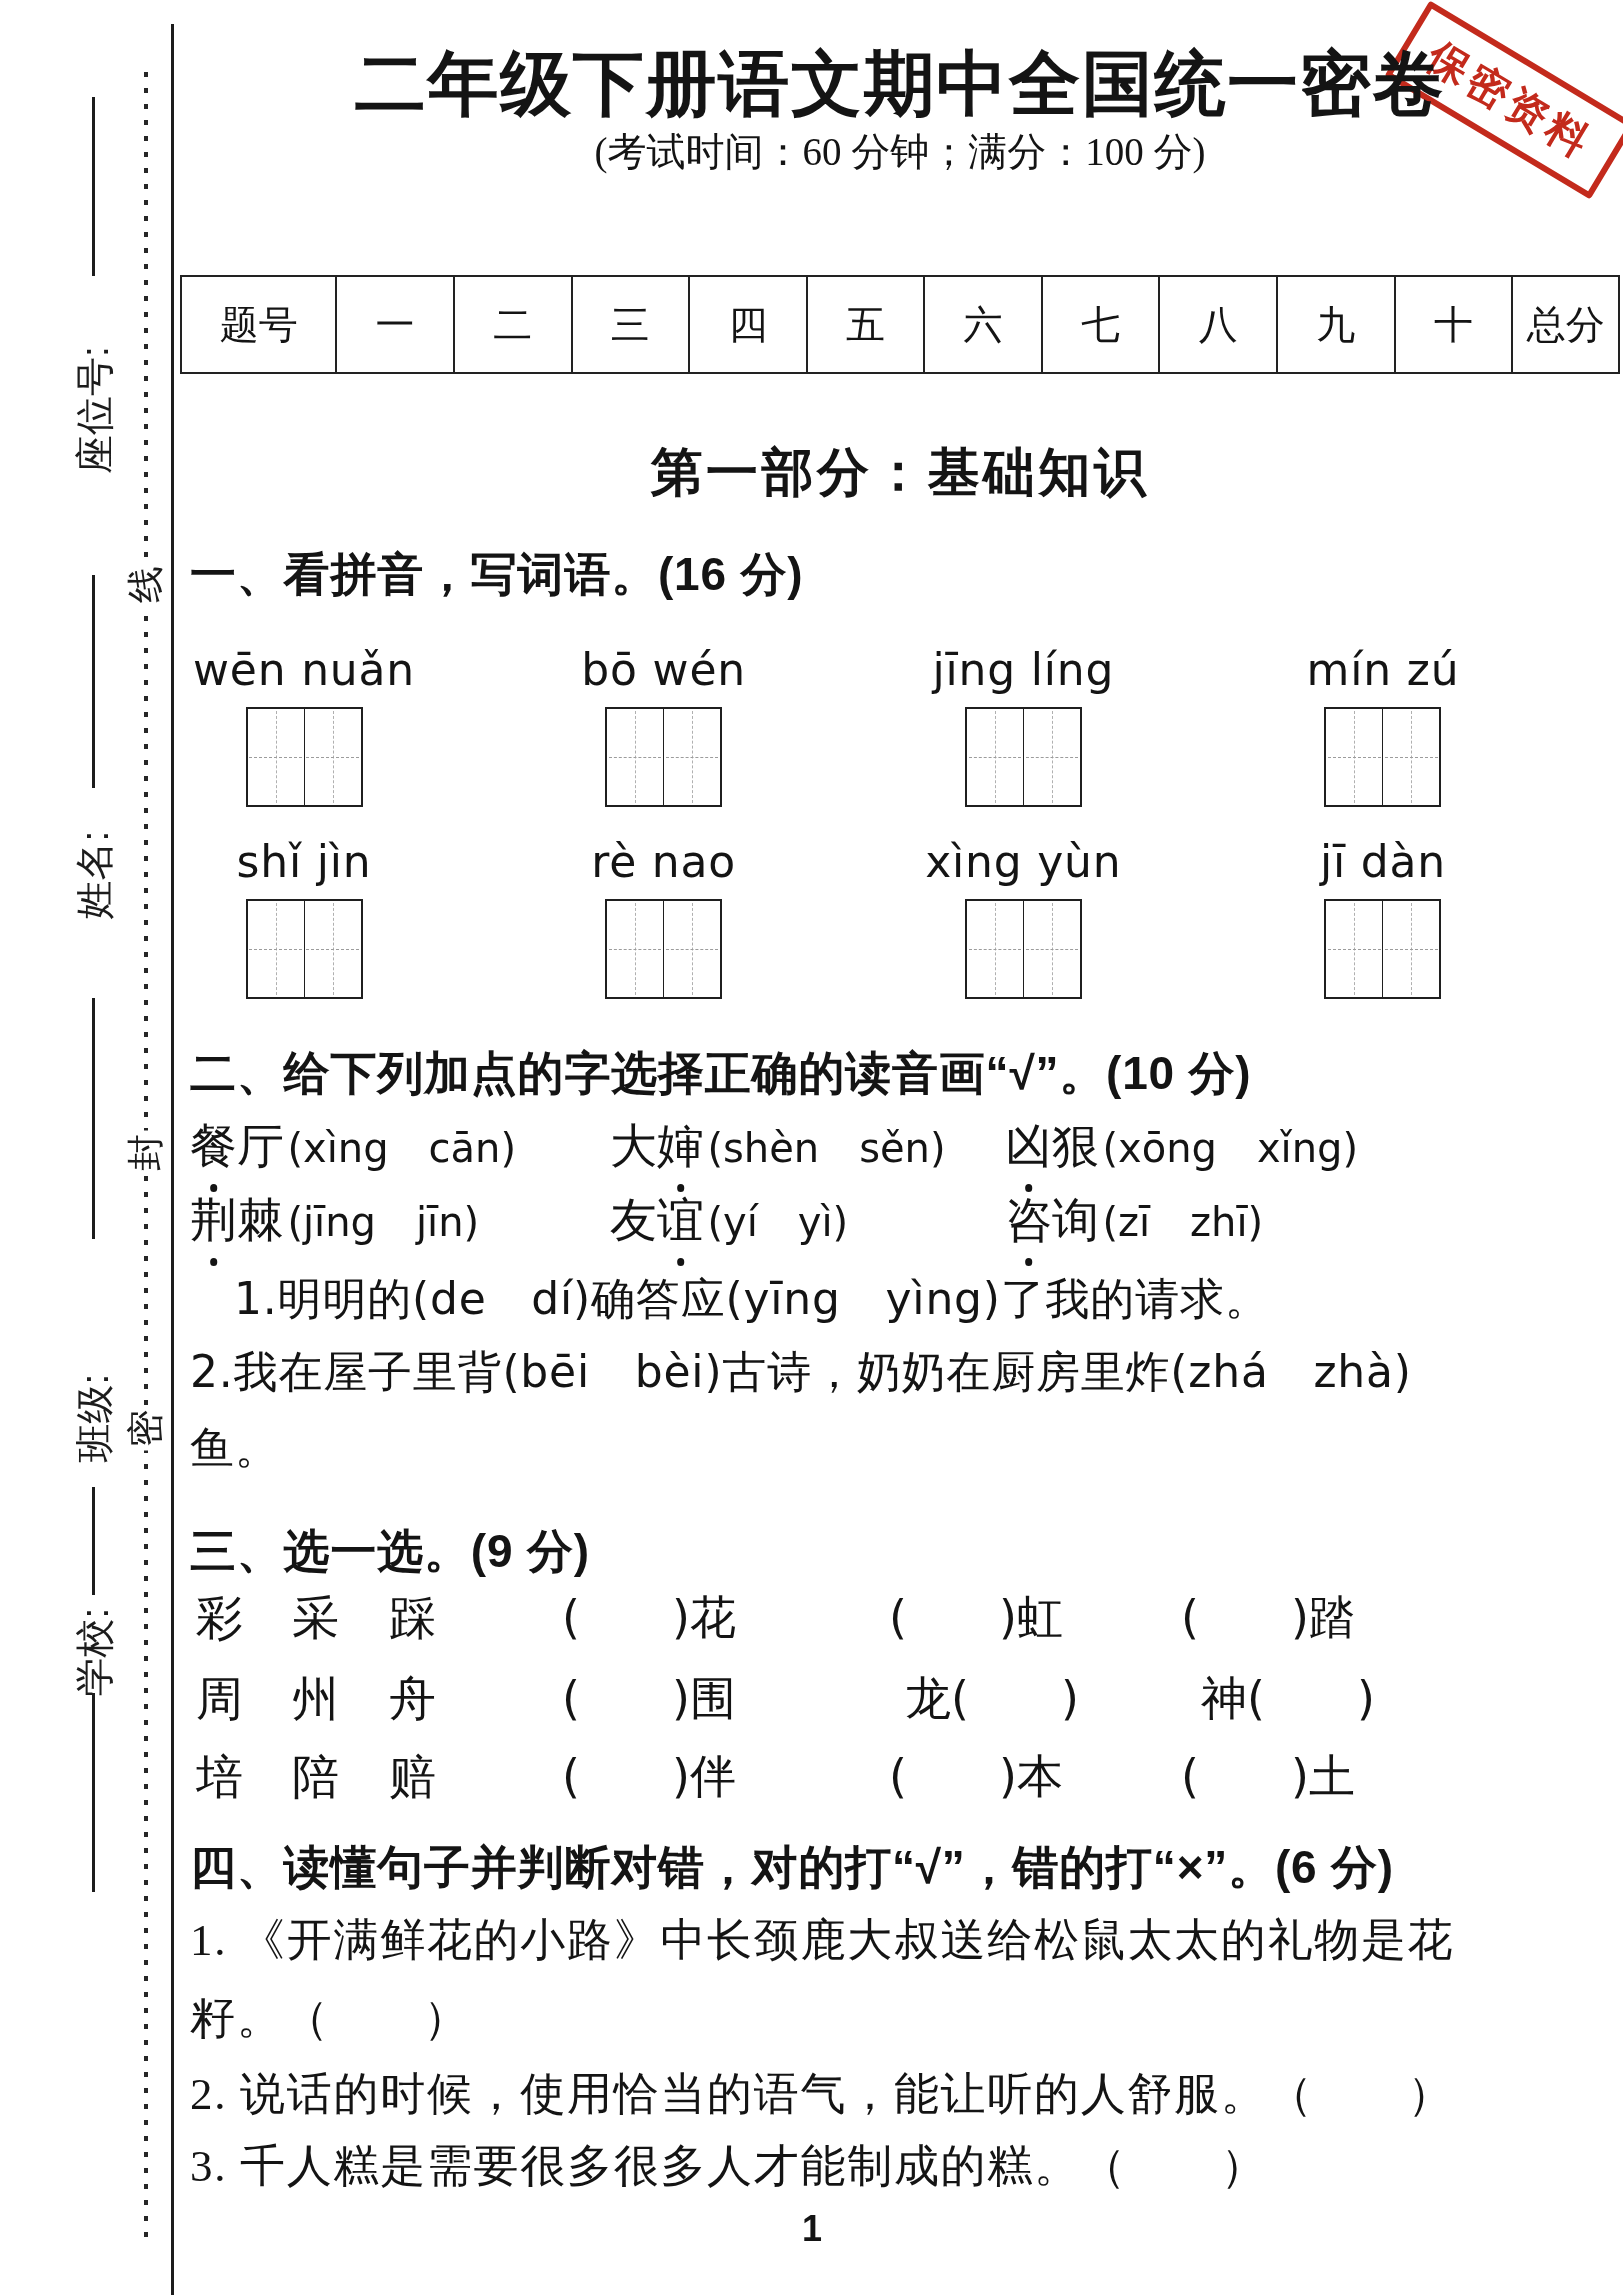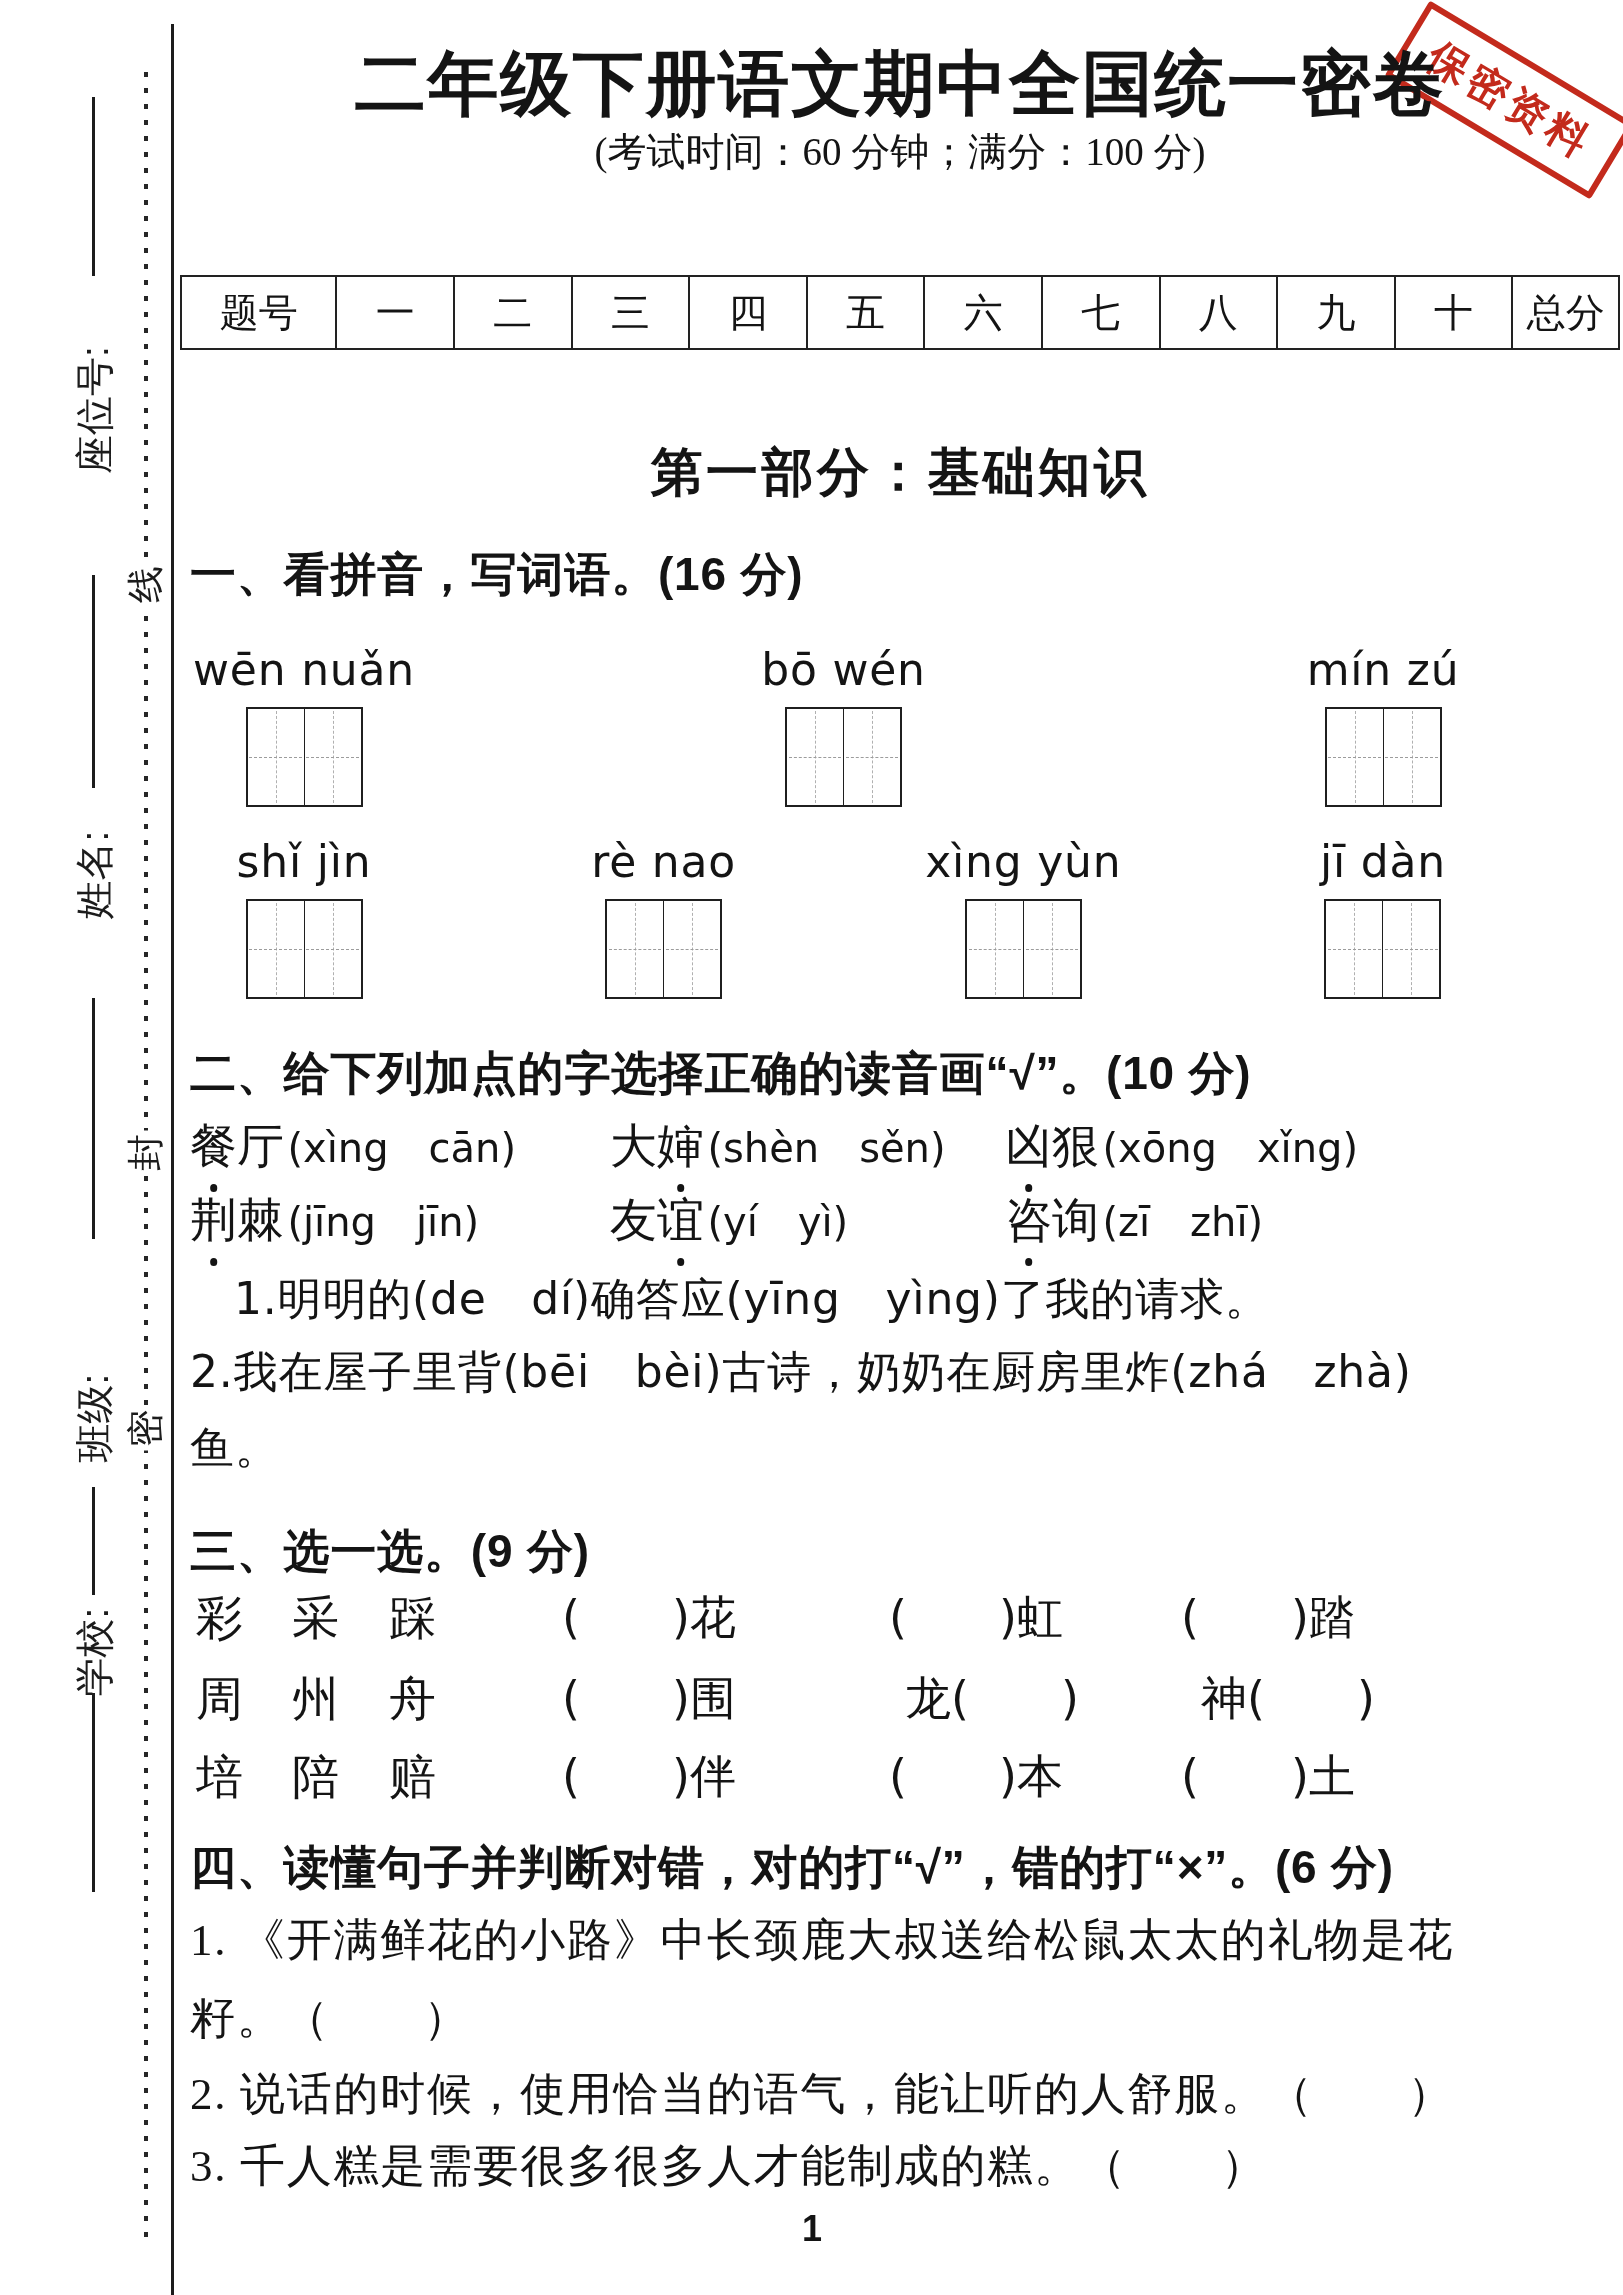--- a/index.html
+++ b/index.html
@@ -31,21 +31,21 @@
   
   .title{position:absolute;left:180px;top:37px;width:1440px;margin:0;text-align:center;
          font-size:71px;font-weight:700;letter-spacing:1.7px;}
   .subtitle{position:absolute;left:180px;top:125px;width:1440px;text-align:center;
             font-size:39px;font-weight:500;}
 
   
   .score-table{position:absolute;left:180px;top:275px;width:1440px;border-collapse:collapse;
                font-size:39px;text-align:center;
                font-family:"Liberation Serif","DejaVu Serif",serif;}
-  .score-table td{border:2.5px solid #222;padding:0;}
+  .score-table td{border:2.5px solid #222;padding:12px;}
   .score-table tr:first-child td{height:73px;}
   .score-table tr:last-child td{height:71px;}
 
   .part1{position:absolute;left:180px;top:438px;width:1440px;text-align:center;
          font-size:52px;font-weight:700;letter-spacing:3.4px;}
 
   .qhead{position:absolute;left:190px;font-size:46px;font-weight:700;white-space:nowrap;letter-spacing:0.8px;}
 
   
   .q1row{position:absolute;left:190px;width:1307px;display:flex;justify-content:space-between;}
@@ -151,20 +151,27 @@
         </div>
     </div>
     <div class="q1col">
       <div class="pinyin thin">bō wén</div>
       <div class="pair">
           <div class="gcell"></div>
           <div class="gcell"></div>
         </div>
     </div>
     <div class="q1col">
+      <div class="pinyin thin">jīng líng</div>
+      <div class="pair">
+          <div class="gcell"></div>
+          <div class="gcell"></div>
+        </div>
+    </div>
+    <div class="q1col">
       <div class="pinyin thin">mín zú</div>
       <div class="pair">
           <div class="gcell"></div>
           <div class="gcell"></div>
         </div>
     </div>
   </div>
 
   <div class="q1row" style="top:836px;">
     <div class="q1col">

